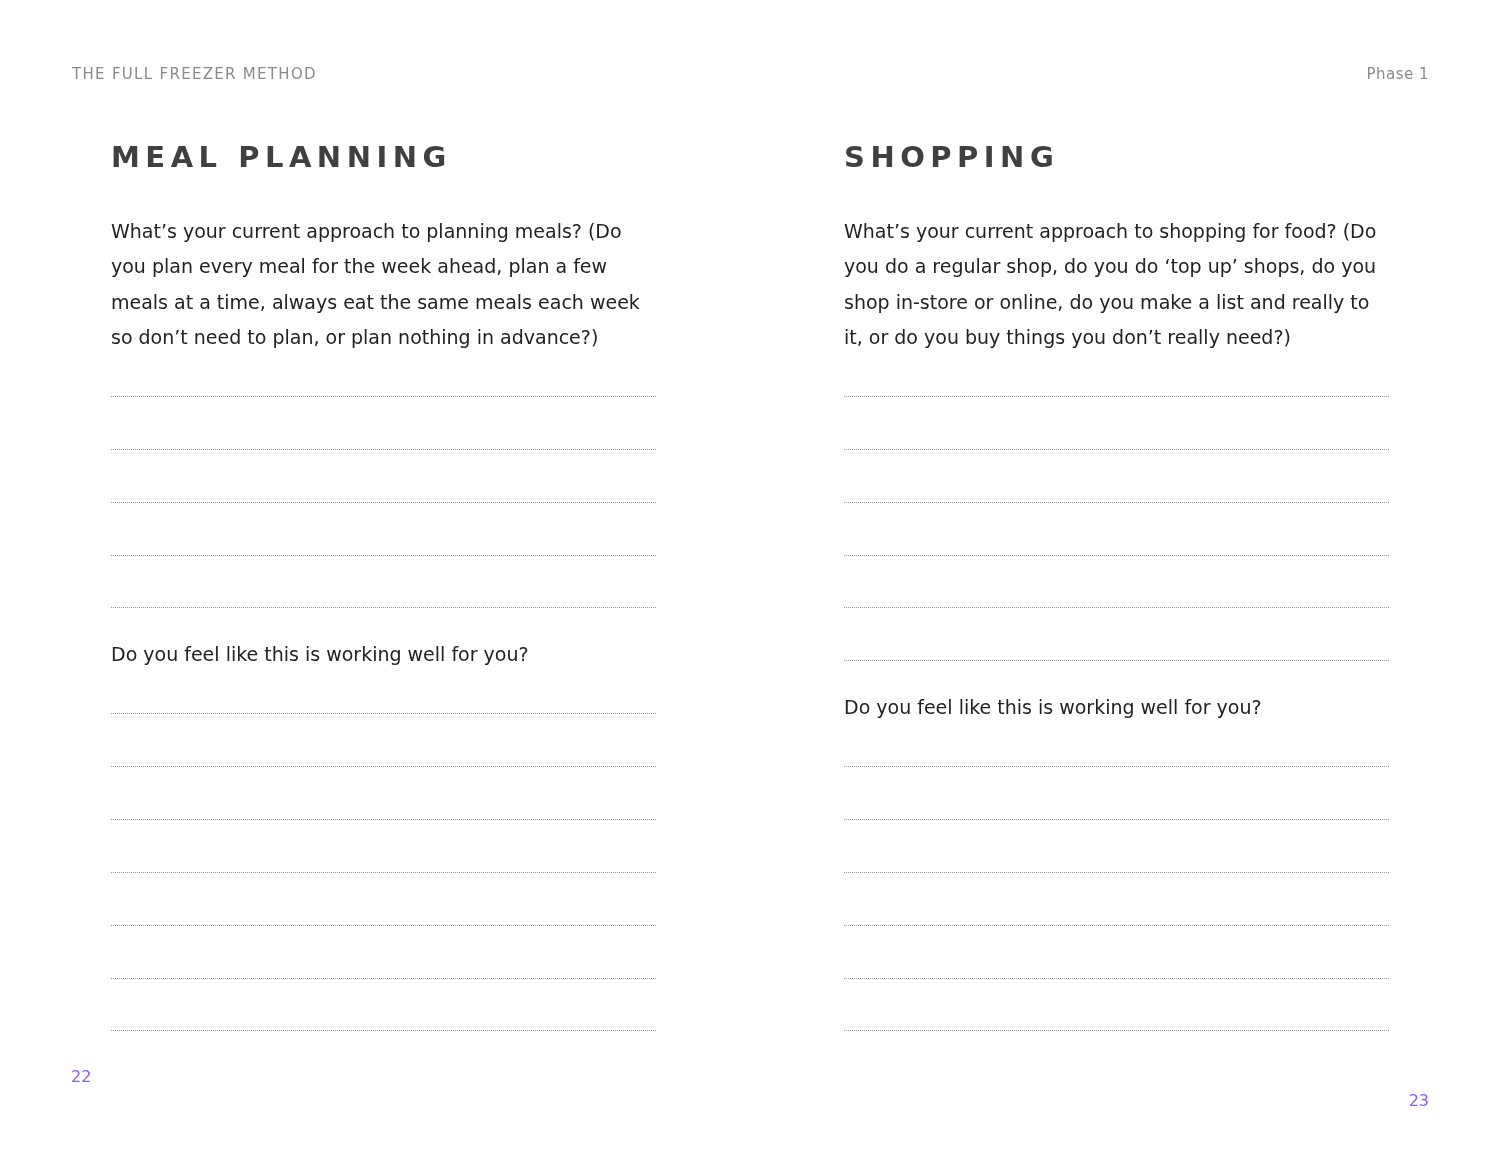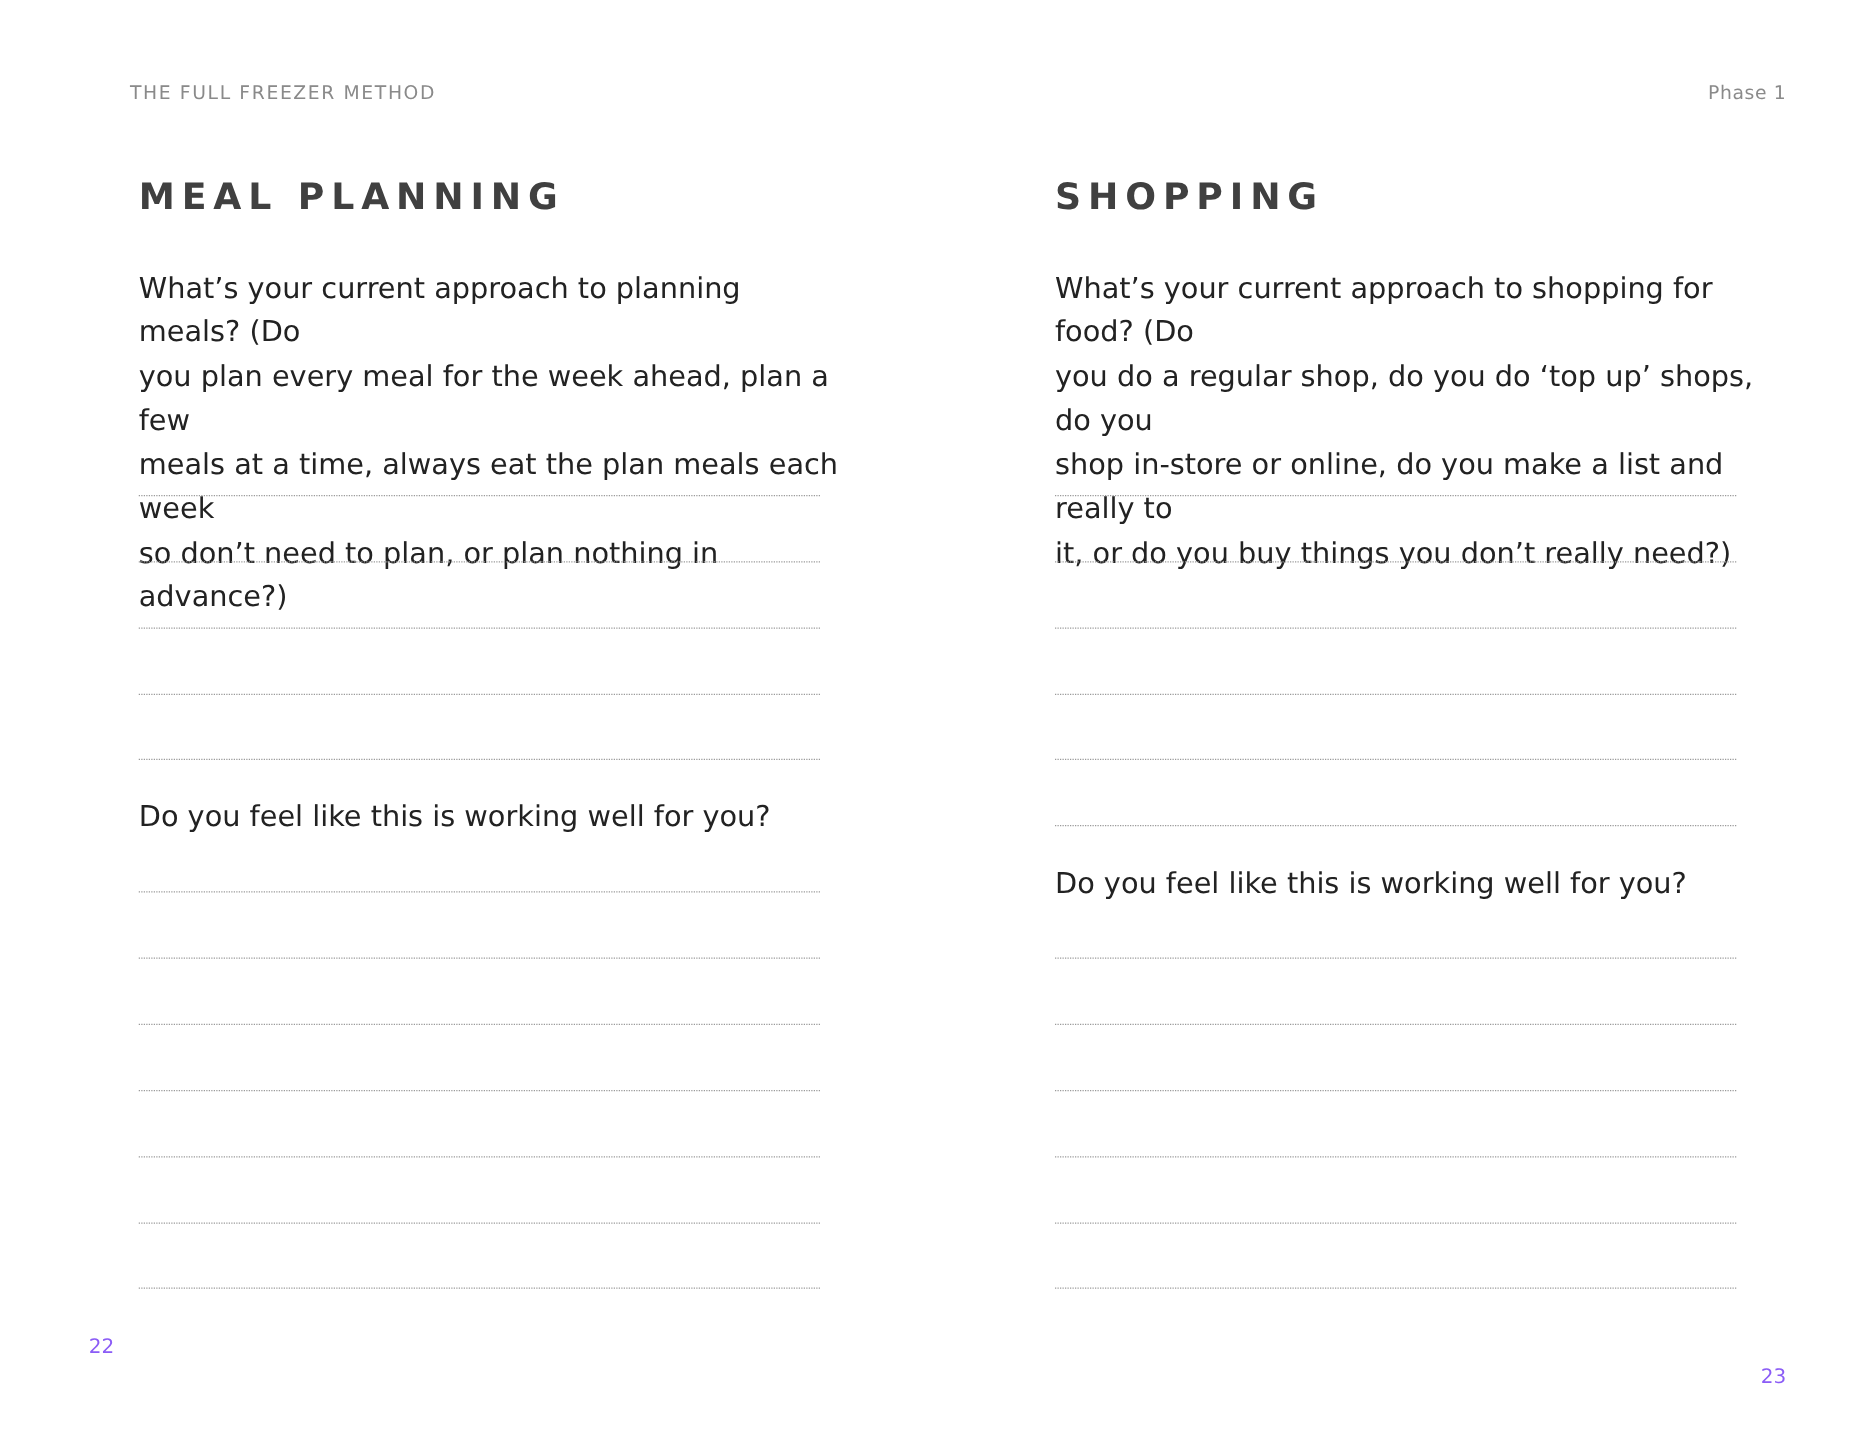--- a/index.html
+++ b/index.html
@@ -1,35 +1,35 @@
 <!DOCTYPE html>
 <html><head>
 <meta charset="utf-8">
 <style>
   html, body { margin:0; padding:0; background:#ffffff; }
   body { width:1500px; height:1155px; position:relative; overflow:hidden; font-family:"DejaVu Sans", sans-serif; color:#1e1e1e; }
   .running-head { position:absolute; top:65px; font-size:15px; letter-spacing:1.3px; color:#8a8a8a; }
   .folio { position:absolute; top:1067px; font-size:16px; color:#8b5cf6; }
   .page { position:absolute; top:0; width:545px; }
   .title { position:absolute; top:140px; left:0; font-size:29px; font-weight:bold; letter-spacing:5.5px; color:#404040; white-space:nowrap; }
-  .prompt { position:absolute; left:0; width:560px; font-size:23px; line-height:35.3px; color:#222; }
+  .prompt { position:absolute; left:0; width:560px; font-size:19px; line-height:35.3px; color:#222; }
   .rule { position:absolute; left:0; width:545px; height:0; border-top:1.5px dotted #9a9a9a; }
 </style>
 </head>
 <body>
 
-<div class="running-head" style="left:72px;margin-left:32px;">THE FULL FREEZER METHOD</div>
+<div class="running-head" style="left:72px;">THE FULL FREEZER METHOD</div>
 <div class="running-head" style="right:71px; letter-spacing:0.5px;text-align:right;">Phase 1</div>
 
 <div class="page" style="left:111px;">
   <div class="title">MEAL PLANNING</div>
   <div class="prompt" style="top:214px;">
     <div>What’s your current approach to planning meals? (Do</div>
     <div>you plan every meal for the week ahead, plan a few</div>
-    <div>meals at a time, always eat the plan meals each week</div>
+    <div>meals at a time, always eat the same meals each week</div>
     <div>so don’t need to plan, or plan nothing in advance?)</div>
   </div>
   <div class="rule" style="top:396px;"></div>
   <div class="rule" style="top:449px;"></div>
   <div class="rule" style="top:502px;"></div>
   <div class="rule" style="top:555px;"></div>
   <div class="rule" style="top:607px;"></div>
   <div class="prompt" style="top:637px;">Do you feel like this is working well for you?</div>
   <div class="rule" style="top:713px;"></div>
   <div class="rule" style="top:766px;"></div>

